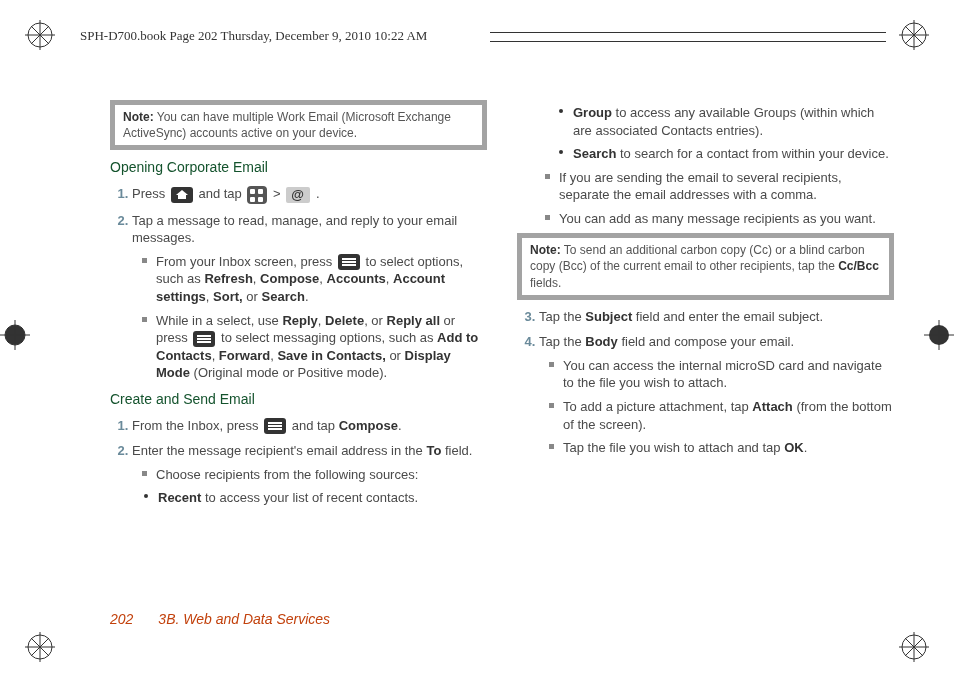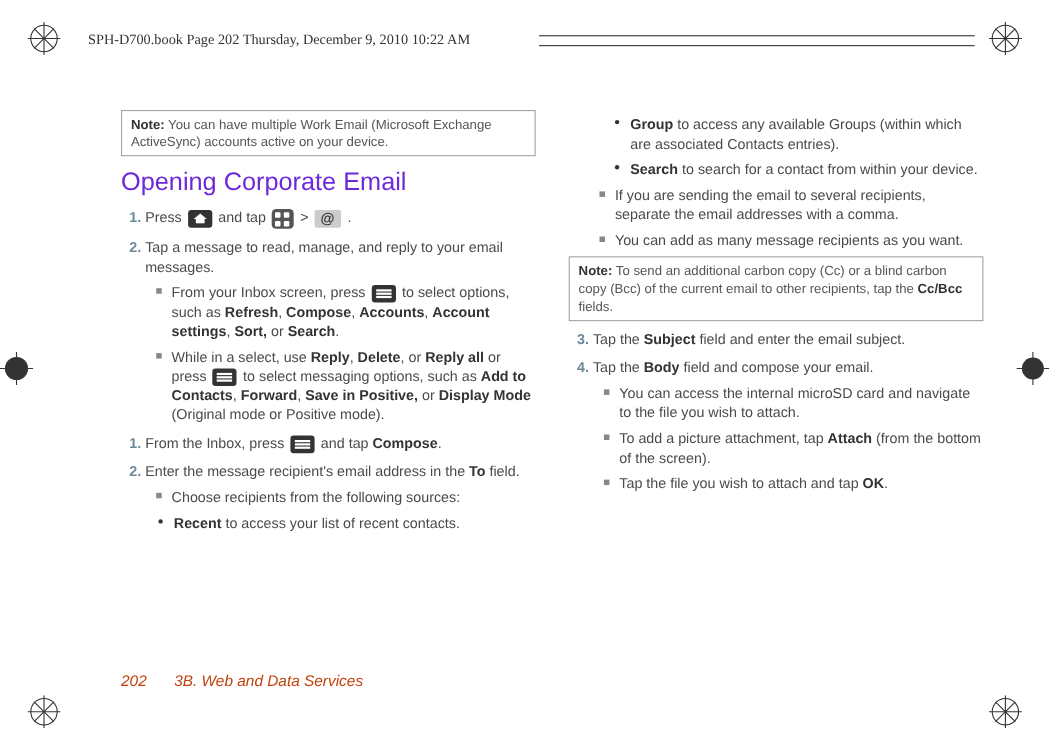--- a/index.html
+++ b/index.html
@@ -5,23 +5,23 @@
 body{margin:0;font-family:Arial,Helvetica,sans-serif;color:#4a4a4a;background:#fff;width:954px;height:682px;position:relative}
 .corner{position:absolute;width:30px;height:30px}
 .corner svg{width:100%;height:100%}
 .c1{top:20px;left:25px}.c2{top:20px;right:25px}.c3{bottom:20px;left:25px}.c4{bottom:20px;right:25px}
 .reg{position:absolute;width:30px;height:30px}
 .reg.lm{left:0;top:320px}.reg.rm{right:0;top:320px}
 .hdr{position:absolute;top:28px;left:80px;right:68px;font-family:"Times New Roman",serif;font-size:13px;color:#333}
 .hdr .line{border-top:1px solid #333;border-bottom:1px solid #333;height:8px;position:absolute;top:4px;left:410px;right:0}
 .page{position:absolute;top:100px;left:110px;right:60px;bottom:90px;display:flex;gap:30px}
 .col{flex:1;font-size:13px;line-height:1.35}
-.note{border:1px solid #a3a3a3;padding:4px 8px;font-size:12px;color:#555;margin-bottom:8px}
+.note{border:5px solid #a3a3a3;padding:4px 8px;font-size:12px;color:#555;margin-bottom:8px}
 .note b{font-weight:bold}
-.h2{font-size:23px;color:#6d28d9;font-weight:normal;margin:4px 0 8px}
+.h2{font-size:14px;color:#14532d;font-weight:normal;margin:4px 0 8px}
 ol{margin:0 0 8px 0;padding-left:22px}
 ol>li{margin-bottom:8px;color:#4a4a4a}
 ol>li::marker{color:#6a8a9a;font-weight:bold}
 ul.sq{list-style:none;margin:6px 0;padding-left:14px}
 ul.sq>li{position:relative;margin-bottom:6px;padding-left:10px}
 ul.sq>li:before{content:"";position:absolute;left:-4px;top:5px;width:5px;height:5px;background:#888}
 ul.dot{list-style:none;margin:4px 0;padding-left:18px}
 ul.dot>li{position:relative;margin-bottom:6px;padding-left:8px}
 ul.dot>li:before{content:"";position:absolute;left:-6px;top:5px;width:4px;height:4px;background:#333;border-radius:50%}
 b{font-weight:bold;color:#333}
@@ -91,24 +91,25 @@
 
 <div class="page">
 <div class="col">
 <div class="note"><b>Note:</b> <span>You can have multiple Work Email (Microsoft Exchange ActiveSync) accounts active on your device.</span></div>
 <div class="h2">Opening Corporate Email</div>
 <ol>
 <li><span>Press </span><span class="icon home"></span><span> and tap </span><span class="icon grid"></span><span> &gt; </span><span class="icon at"></span><span> .</span></li>
 <li><span>Tap a message to read, manage, and reply to your email messages.</span>
 <ul class="sq">
 <li><span>From your Inbox screen, press </span><span class="icon menu"></span><span> to select options, such as </span><b>Refresh</b><span>, </span><b>Compose</b><span>, </span><b>Accounts</b><span>, </span><b>Account settings</b><span>, </span><b>Sort,</b><span> or </span><b>Search</b><span>.</span></li>
-<li><span>While in a select, use </span><b>Reply</b><span>, </span><b>Delete</b><span>, or </span><b>Reply all</b><span> or press </span><span class="icon menu"></span><span> to select messaging options, such as </span><b>Add to Contacts</b><span>, </span><b>Forward</b><span>, </span><b>Save in Positive,</b><span> or </span><b>Display Mode</b><span> (Original mode or Positive mode).</span></li>
+<li><span>While in a select, use </span><b>Reply</b><span>, </span><b>Delete</b><span>, or </span><b>Reply all</b><span> or press </span><span class="icon menu"></span><span> to select messaging options, such as </span><b>Add to Contacts</b><span>, </span><b>Forward</b><span>, </span><b>Save in Contacts,</b><span> or </span><b>Display Mode</b><span> (Original mode or Positive mode).</span></li>
 </ul>
 </li>
 </ol>
+<div class="h2">Create and Send Email</div>
 <ol>
 <li><span>From the Inbox, press </span><span class="icon menu"></span><span> and tap </span><b>Compose</b><span>.</span></li>
 <li><span>Enter the message recipient's email address in the </span><b>To</b><span> field.</span>
 <ul class="sq">
             <li>Choose recipients from the following sources:</li>
           </ul>
 <ul class="dot">
             <li><b>Recent</b><span> to access your list of recent contacts.</span></li>
           </ul>
 </li>

